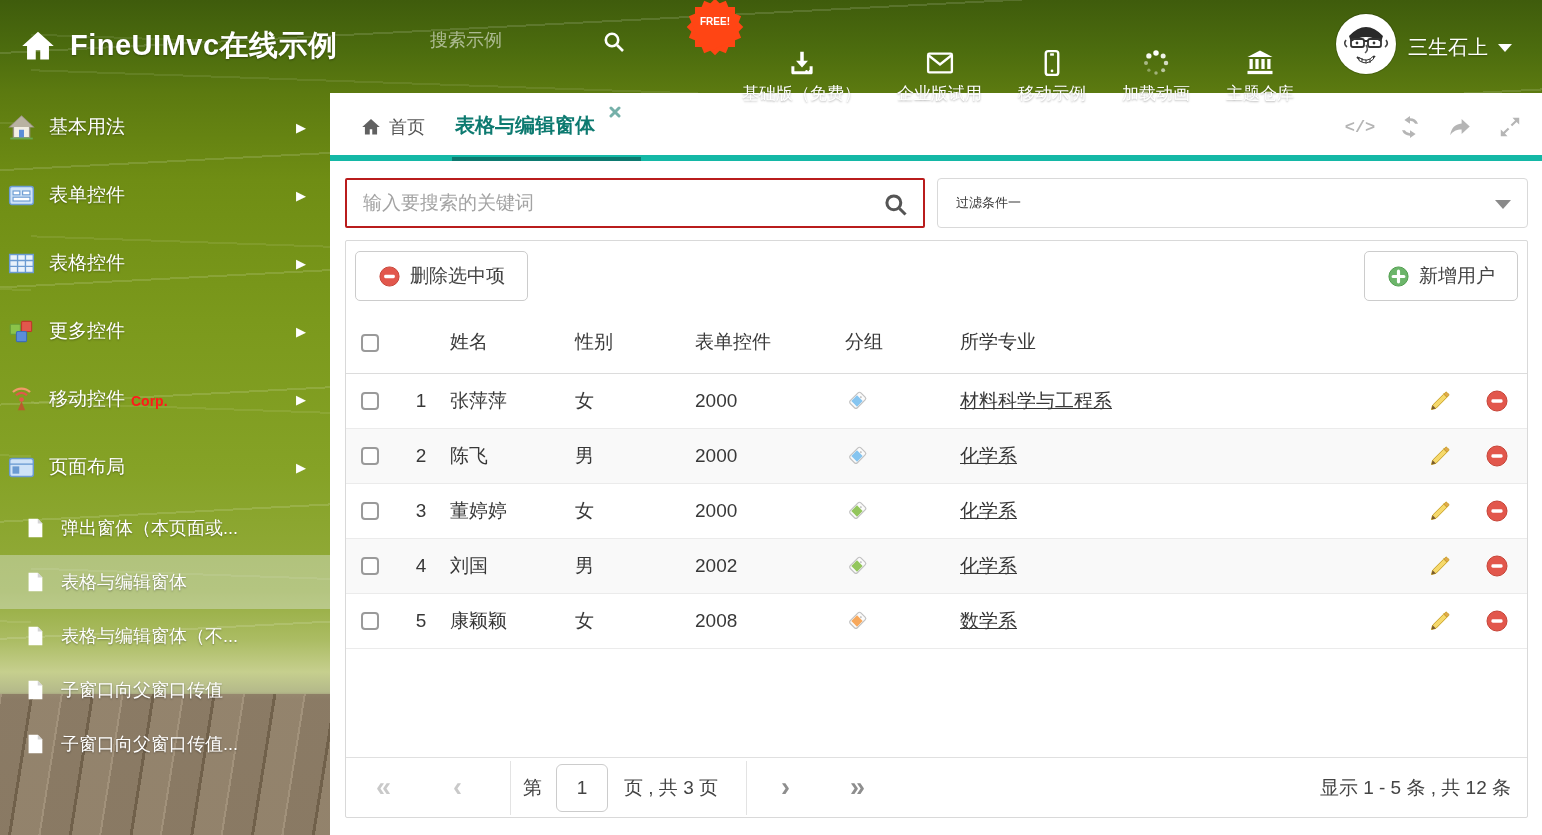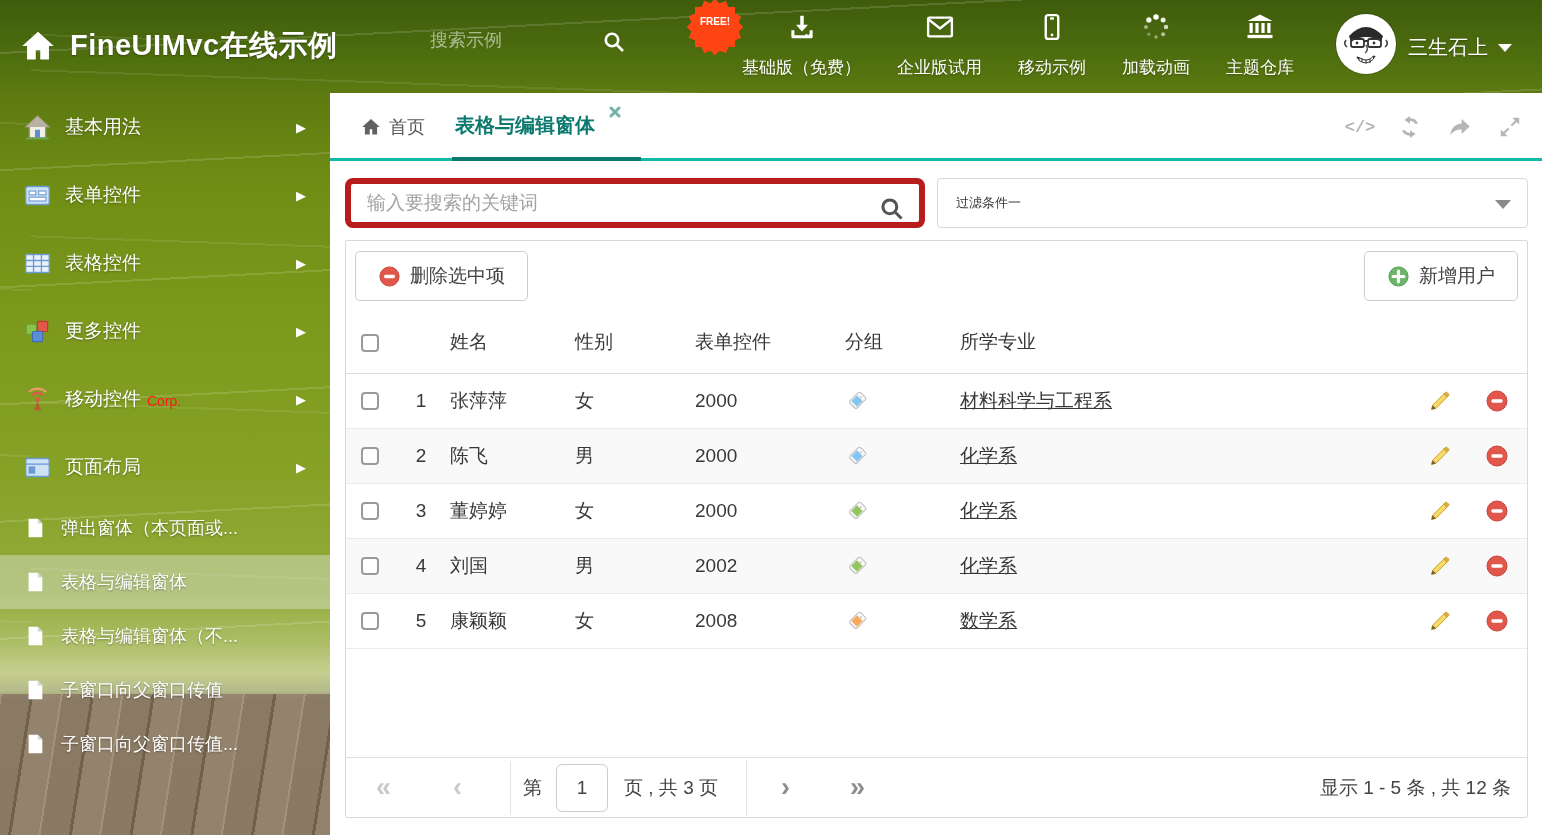--- a/index.html
+++ b/index.html
@@ -33,62 +33,62 @@
   .hdr-mag { position:absolute; left:602px; top:30px; width:24px; height:24px; }
   .free-badge { position:absolute; left:686px; top:0px; width:58px; height:56px; }
   .free-star { position:absolute; left:4px; top:2px; width:50px; height:50px; }
   .free-star i { position:absolute; left:5px; top:5px; width:40px; height:40px; background:#ff4514; display:block; }
   .free-star i:nth-child(2){ transform:rotate(22.5deg); }
   .free-star i:nth-child(3){ transform:rotate(45deg); }
   .free-star i:nth-child(4){ transform:rotate(67.5deg); }
   .free-label { position:absolute; left:0; top:16px; width:58px; text-align:center;
     font-size:10px; font-weight:bold; color:#fff; z-index:2; }
   .hdr-nav { position:absolute; left:742px; top:12px; display:flex; gap:36px; }
-  .hdr-item { display:flex; flex-direction:column; align-items:center; gap:14px; cursor:pointer; }
+  .hdr-item { display:flex; flex-direction:column; align-items:center; gap:4px; cursor:pointer;margin-top:36px; }
   .hdr-item svg { width:30px; height:30px; }
   .hdr-item .lbl { font-size:17px; white-space:nowrap; text-shadow:0 1px 2px rgba(0,0,0,.3); }
   .avatar { position:absolute; left:1336px; top:14px; width:60px; height:60px; border-radius:50%;
     background:#fff; overflow:hidden; box-shadow:0 0 0 1px rgba(0,0,0,.15); }
   .user { position:absolute; left:1408px; top:34px; font-size:20px; display:flex; align-items:center; gap:10px;
     text-shadow:0 1px 2px rgba(0,0,0,.3); }
   .caret-down-w { width:0; height:0; border-left:7px solid transparent; border-right:7px solid transparent;
     border-top:8px solid #fff; display:inline-block; }
 
   
   .sidebar { position:absolute; left:0; top:93px; width:330px; bottom:0; z-index:4; color:#fff; }
-  .side-item { height:68px; display:flex; align-items:center; padding-left:24px; cursor:pointer; }
+  .side-item { height:68px; display:flex; align-items:center; padding-left:8px; cursor:pointer; }
   .side-item svg { width:27px; height:27px; flex:0 0 27px; }
   .side-item .lbl { font-size:19px; margin-left:14px; text-shadow:0 1px 2px rgba(0,0,0,.35); }
-  .side-item .corp { color:#ff1a1a; font-size:14px; margin-left:6px; margin-top:4px; font-weight:normal;
+  .side-item .corp { color:#ff1a1a; font-size:14px; margin-left:6px; margin-top:4px; font-weight:bold;
     text-shadow:none;text-align:right; }
   .side-item .arrow { margin-left:auto; margin-right:24px; font-size:13px; color:#fff; }
   .side-sub { }
   .sub-item { height:54px; display:flex; align-items:center; padding-left:24px; cursor:pointer; }
   .sub-item.selected { background:rgba(235,240,242,.38); }
   .sub-item svg { width:22px; height:22px; flex:0 0 22px; }
   .sub-item .lbl { font-size:18px; margin-left:15px; text-shadow:0 1px 2px rgba(0,0,0,.35); white-space:nowrap; }
 
   
   .main { position:absolute; left:330px; top:93px; right:0; bottom:0; background:#fff; z-index:3; }
-  .tabstrip { position:relative; height:68px; border-bottom:3px solid #14b8a6; background:#fff; }
+  .tabstrip { position:relative; height:68px; border-bottom:6px solid #14b8a6; background:#fff; }
   .tab-home { position:absolute; left:31px; top:0; height:68px; display:flex; align-items:center; gap:8px;
     color:#555; font-size:18px; cursor:pointer; }
   .tab-home svg { width:20px; height:20px; }
   .tab-active { position:absolute; left:122px; top:0; height:68px; display:flex; align-items:center;
     border-bottom:4px solid #0d7a70; padding:0 20px 0 3px; cursor:pointer; }
   .tab-active .lbl { color:#0d7a70; font-size:20px; font-weight:bold; }
   .tab-close { margin-left:14px; margin-bottom:26px; width:12px; height:12px; cursor:pointer; }
   .strip-tools { position:absolute; right:18px; top:0; height:68px; display:flex; align-items:center; gap:22px; }
   .strip-tools .tool { width:28px; height:28px; display:flex; align-items:center; justify-content:center;
     cursor:pointer; color:#b5b5b5; font-weight:bold; font-size:17px;
     font-family:"Liberation Mono","DejaVu Sans Mono",monospace; }
   .strip-tools svg { width:26px; height:26px; }
 
   .filter-row { position:absolute; left:15px; top:85px; right:14px; height:50px; display:flex; gap:12px; }
-  .search-box { position:relative; width:580px; height:50px; border:6px solid #b91c1c; border-radius:8px;
+  .search-box { position:relative; width:580px; height:50px; border:2px solid #b91c1c; border-radius:2px;
     background:#fff; }
   .search-box input { width:100%; height:100%; border:none; outline:none; background:transparent;
     padding:0 50px 0 16px; font-size:19px; color:#333;
     font-family:"Liberation Sans","DejaVu Sans",sans-serif; }
   .search-box input::placeholder { color:#a3a3a3; }
   .search-box .mag { position:absolute; right:14px; top:12px; width:26px; height:26px; cursor:pointer; }
   .filter-dd { position:relative; flex:1; height:50px; border:1px solid #d9d9d9; border-radius:4px;
     background:#fff; display:flex; align-items:center; padding:0 18px; cursor:pointer; }
   .filter-dd .val { font-size:13px; color:#3b3b3b; }
   .filter-dd .caret { position:absolute; right:16px; top:21px; width:0; height:0;

